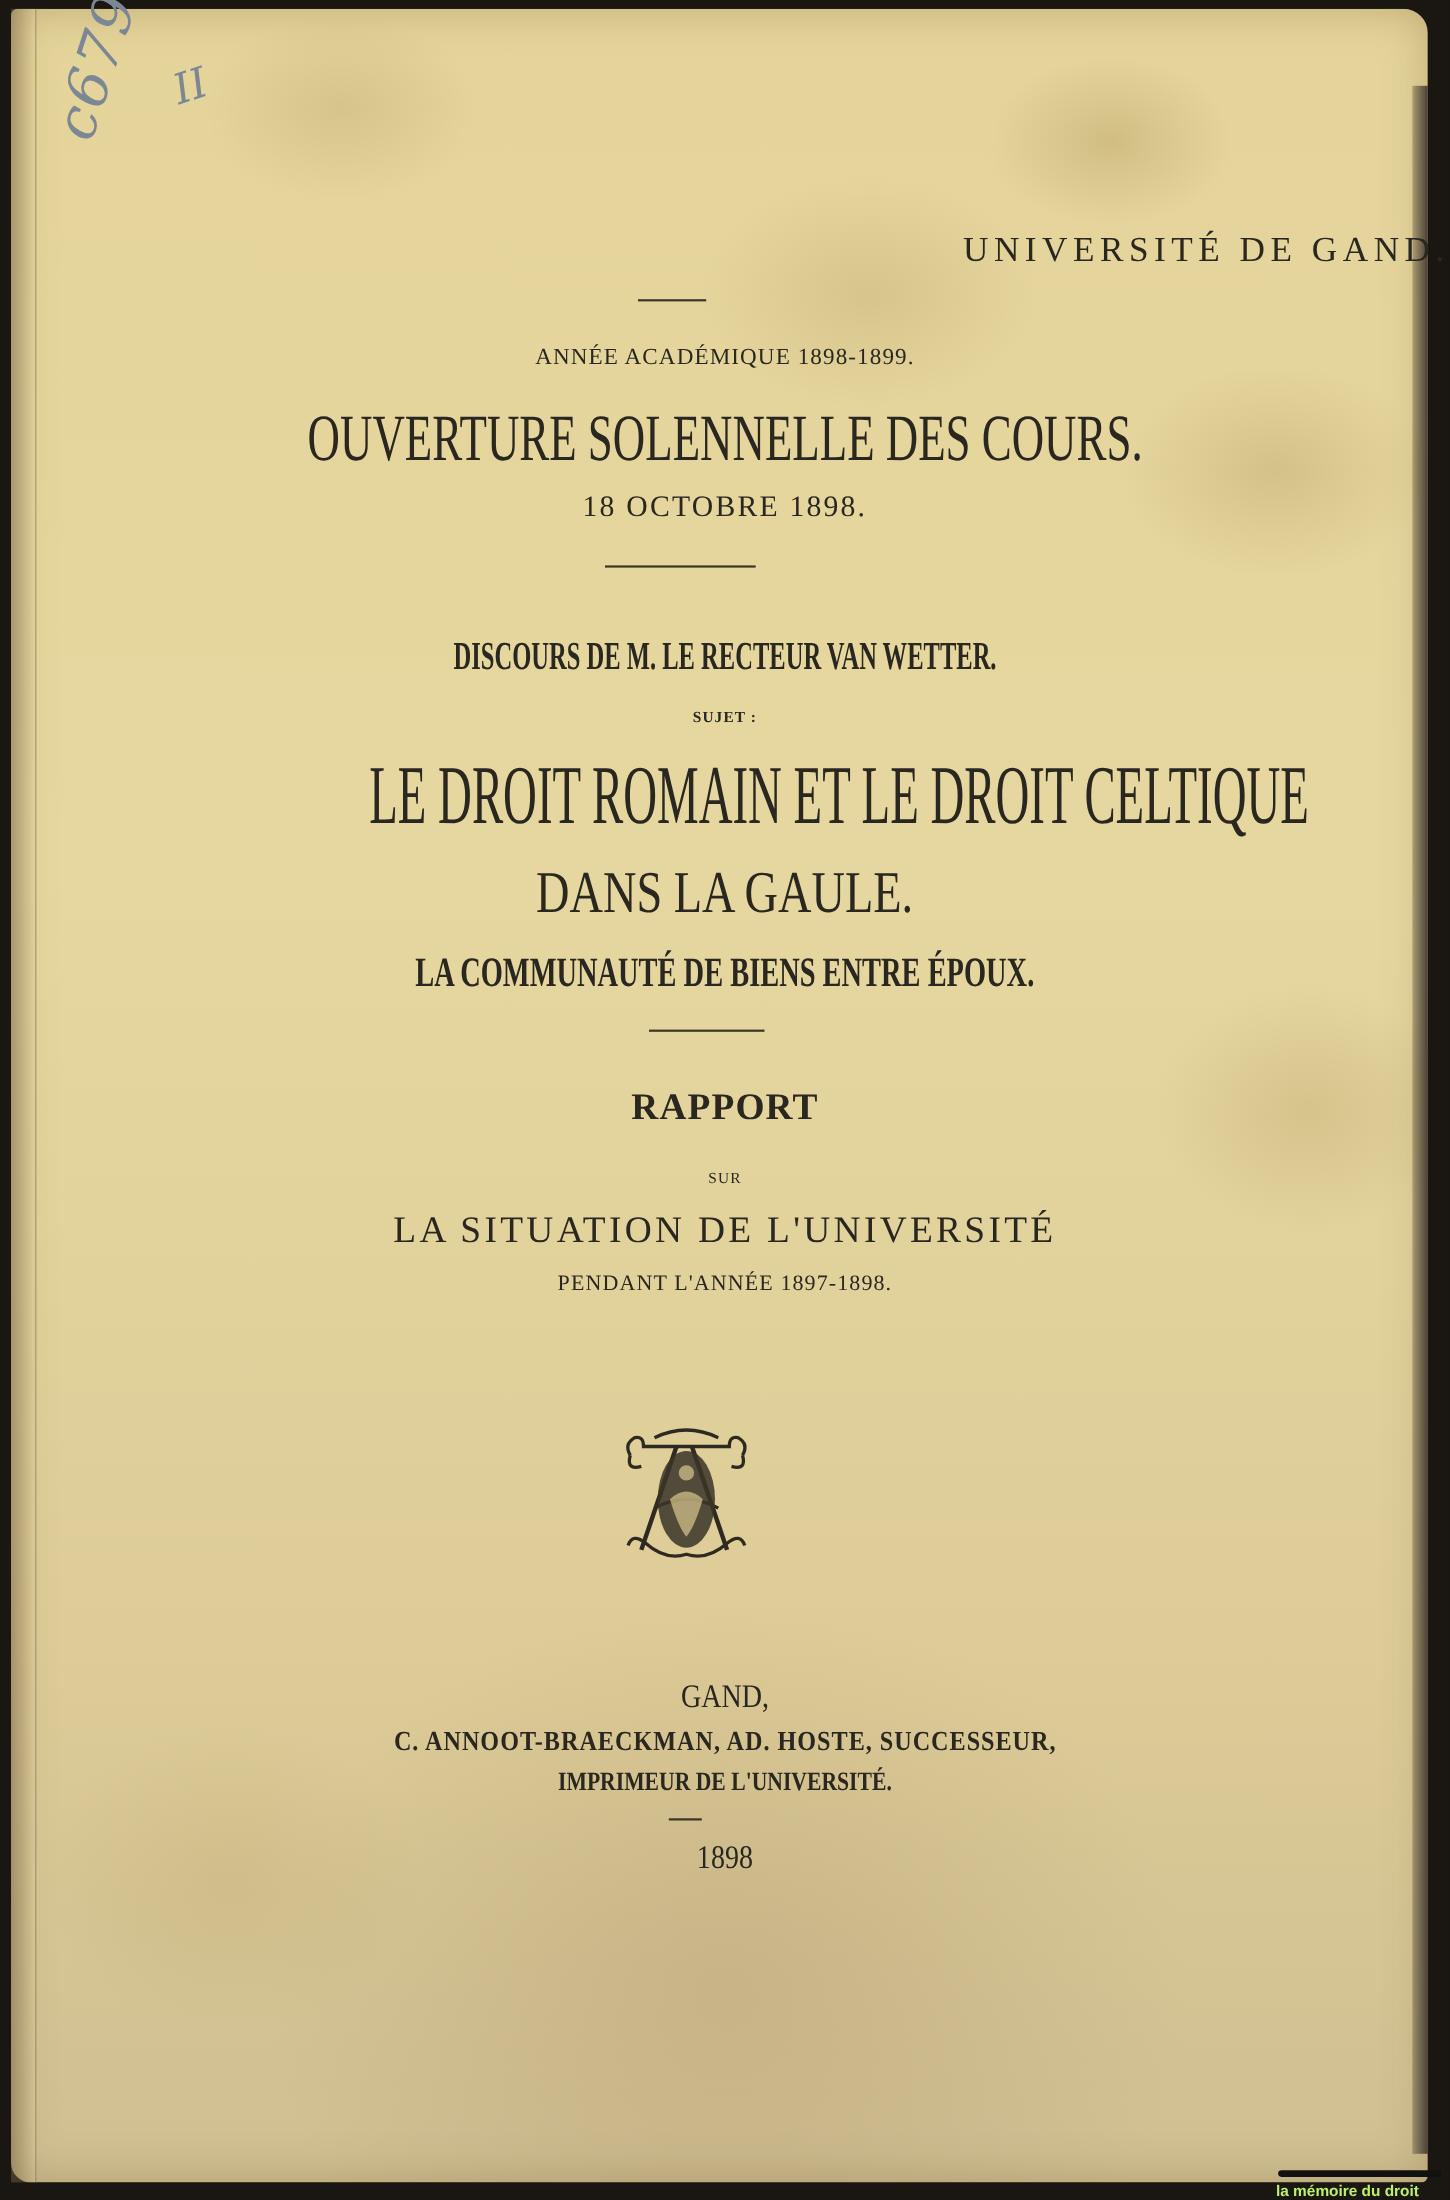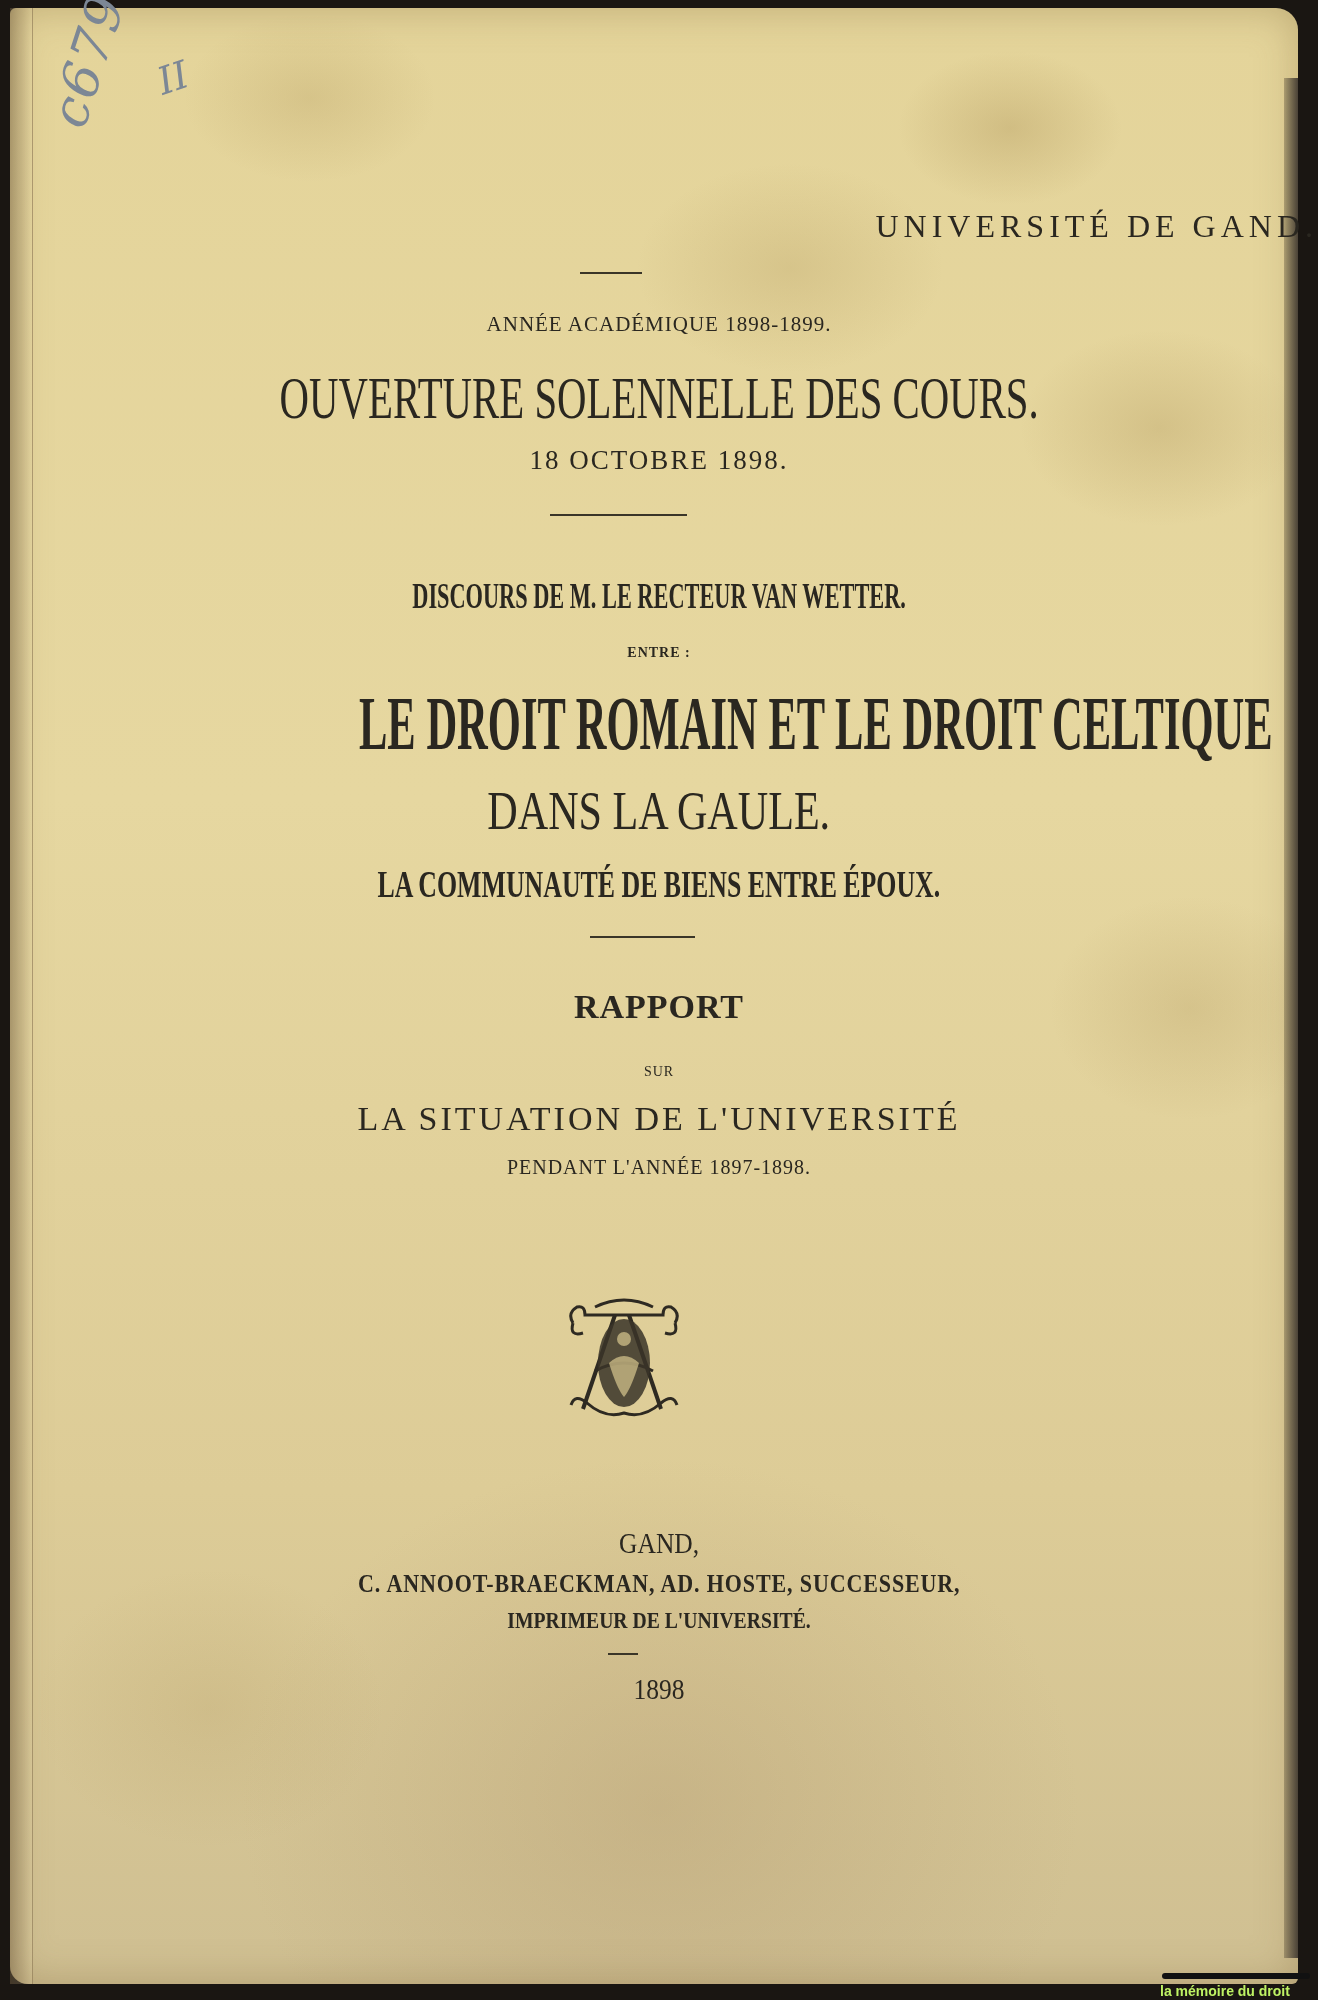--- a/index.html
+++ b/index.html
@@ -101,23 +101,23 @@
 </div>
 <div class="line" style="top:445px; font-size:27px; letter-spacing:2px; font-variant:small-caps;">
   <span>18 OCTOBRE 1898.</span>
 </div>
 <div class="rule" style="left:550px; top:514px; width:137px; height:1.5px;"></div>
 
 <div class="line" style="top:575px; font-size:36px; font-weight:bold;">
   <span class="cond" style="transform:scaleX(0.62);">DISCOURS DE M. LE RECTEUR VAN WETTER.</span>
 </div>
 <div class="line" style="top:645px; font-size:14px; font-weight:bold; letter-spacing:1px;">
-  <span>ENTRE :</span>
+  <span>SUJET :</span>
 </div>
-<div class="line" style="top:680px; font-size:76px; font-weight:bold;">
+<div class="line" style="top:680px; font-size:76px; font-weight:normal;">
   <span class="cond" style="transform:scaleX(0.56);">LE DROIT ROMAIN ET LE DROIT CELTIQUE</span>
 </div>
 <div class="line" style="top:780px; font-size:54px;">
   <span class="cond" style="transform:scaleX(0.78);">DANS LA GAULE.</span>
 </div>
 <div class="line" style="top:862px; font-size:38px; font-weight:bold;">
   <span class="cond" style="transform:scaleX(0.68);">LA COMMUNAUTÉ DE BIENS ENTRE ÉPOUX.</span>
 </div>
 <div class="rule" style="left:590px; top:936px; width:105px; height:1.5px;"></div>
 

